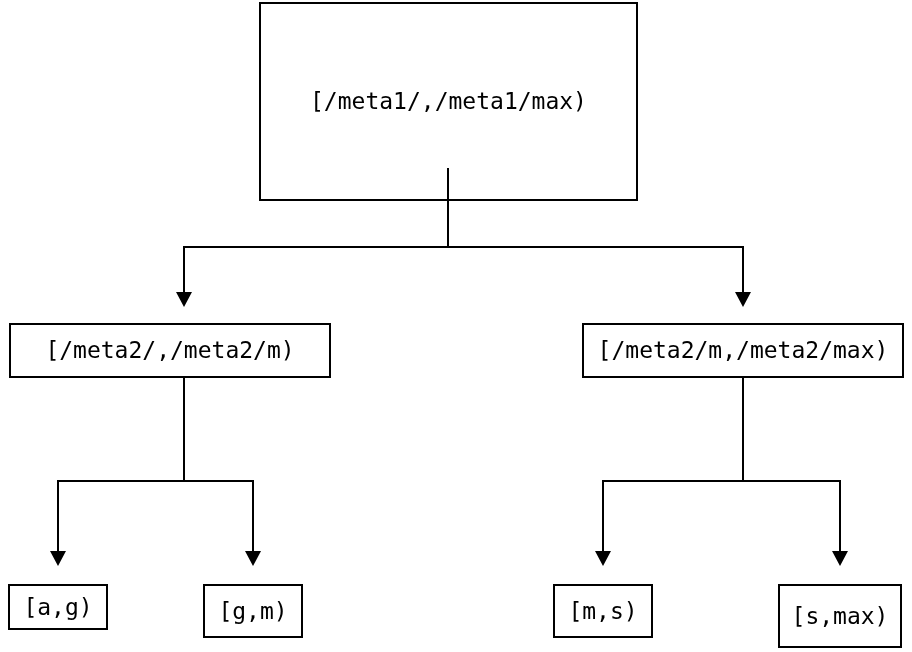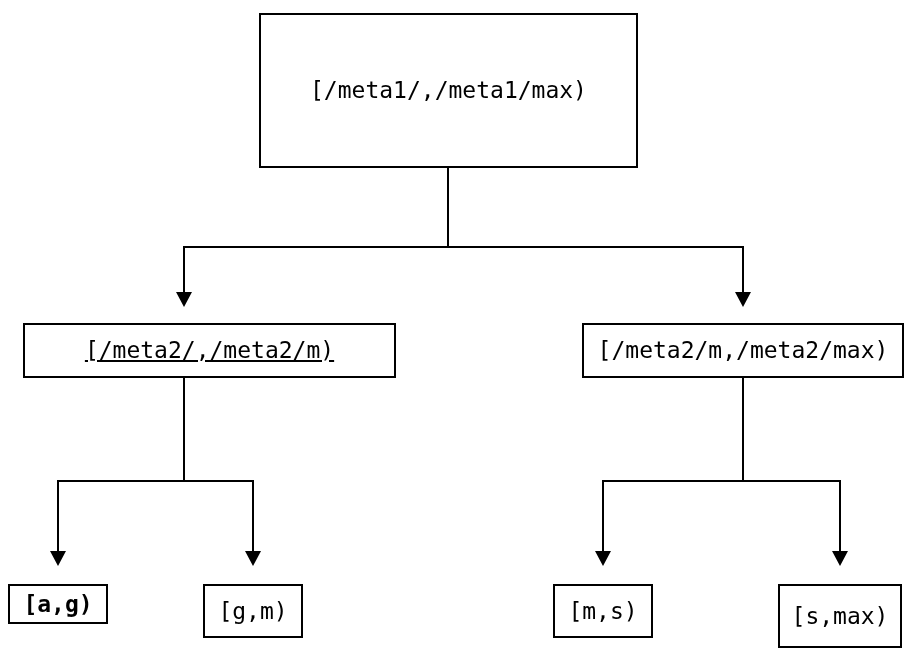--- a/index.html
+++ b/index.html
@@ -41,24 +41,24 @@
   .arrowhead {
     position: absolute;
     width: 0;
     height: 0;
     border-left: 8px solid transparent;
     border-right: 8px solid transparent;
     border-top: 15px solid #000000;
   }
 
   
-  .node-root   { left: 259px; top: 13px;  width: 379px; height: 155px; }
-  .node-l2a    { left: 23px;  top: 323px; width: 373px; height: 55px; text-decoration: underline; }
+  .node-root   { left: 259px; top: 2px;  width: 379px; height: 199px; }
+  .node-l2a    { left: 9px;  top: 323px; width: 322px; height: 55px; }
   .node-l2b    { left: 582px; top: 323px; width: 322px; height: 55px; }
-  .node-leaf0  { left: 8px;   top: 584px; width: 100px; height: 40px; font-weight: bold; }
+  .node-leaf0  { left: 8px;   top: 584px; width: 100px; height: 46px; }
   .node-leaf1  { left: 203px; top: 584px; width: 100px; height: 54px; }
   .node-leaf2  { left: 553px; top: 584px; width: 100px; height: 54px; }
   .node-leaf3  { left: 778px; top: 584px; width: 124px; height: 64px; }
 </style>
 </head>
 <body>
 
 <div class="canvas">
 
   <div class="box node-root">[/meta1/,/meta1/max)</div>

